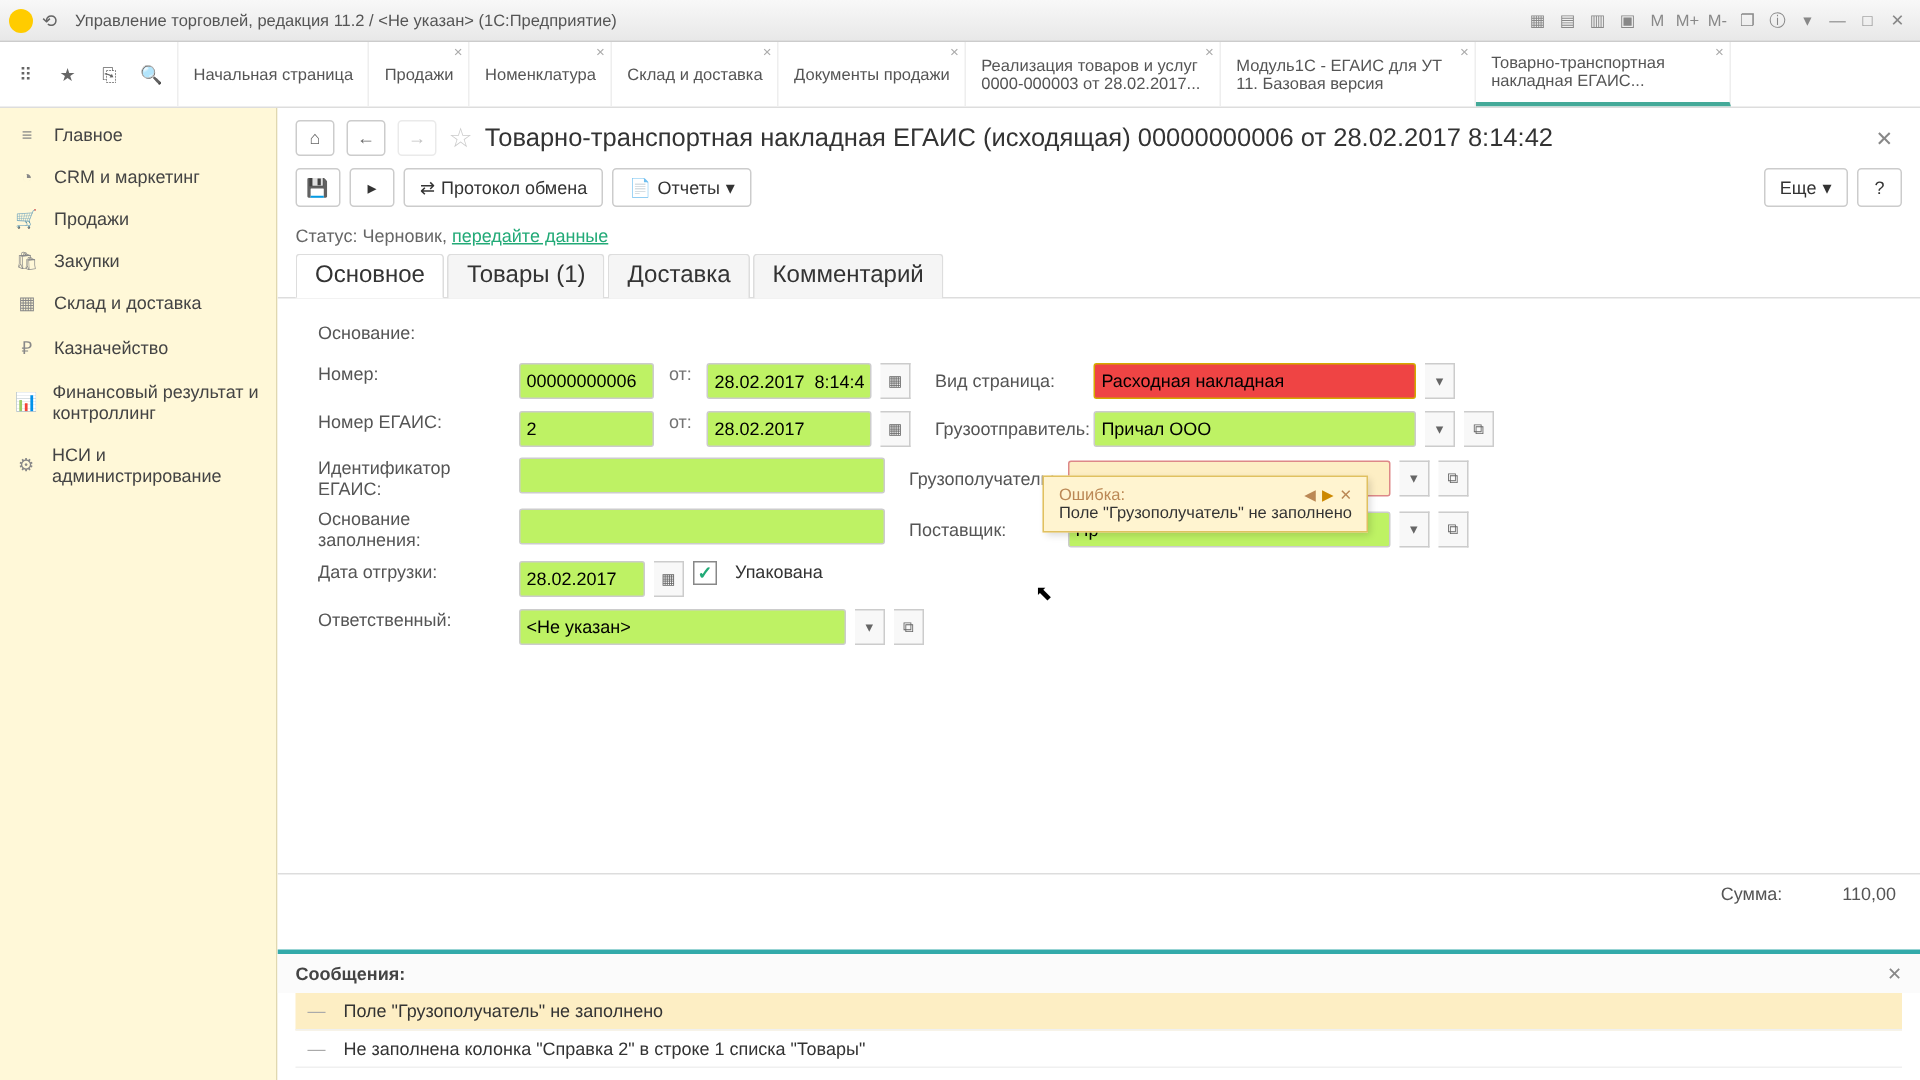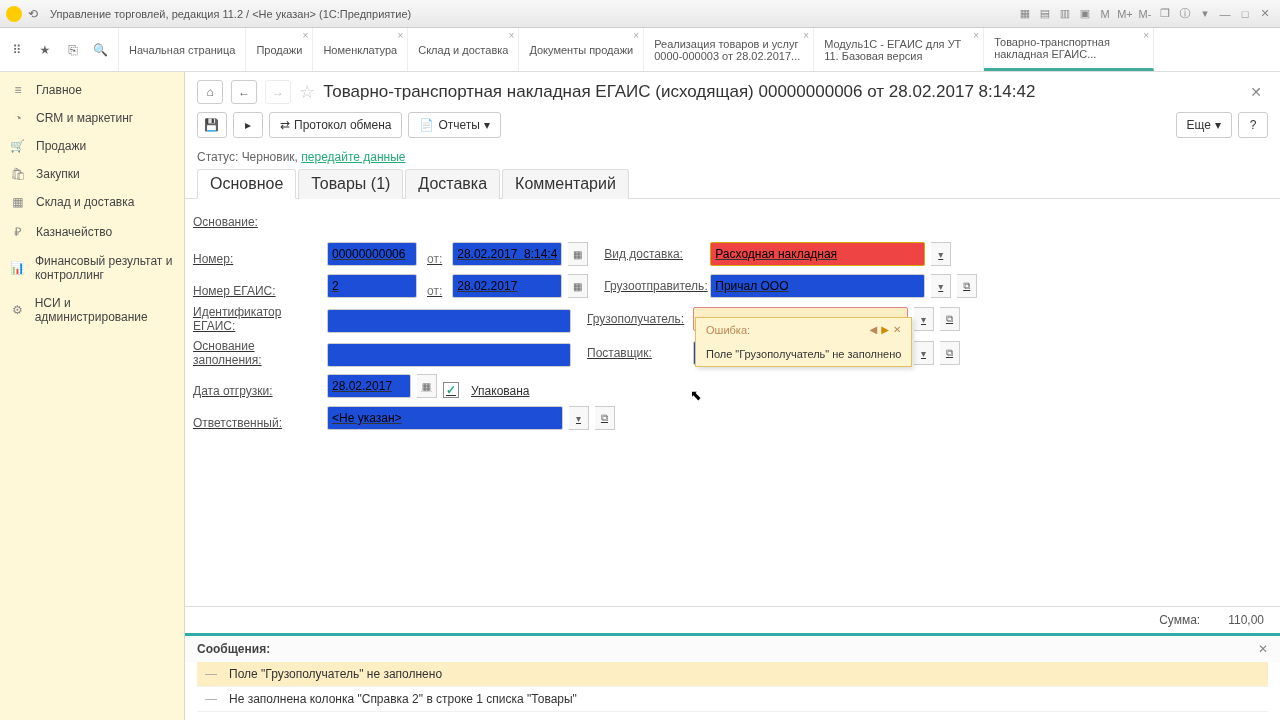--- a/index.html
+++ b/index.html
@@ -37,45 +37,45 @@
 .btn.icon-only { width: 30px; padding: 0; justify-content: center; }
 .toolbar .spacer { flex: 1; }
 
 .status-line { padding: 4px 12px; font-size: 12px; color: #666; }
 .status-line a { color: #2a7; text-decoration: underline; cursor: pointer; }
 
 .form-tabs { display: flex; padding: 0 12px; border-bottom: 1px solid #ddd; gap: 0; }
 .form-tab { padding: 5px 12px; border: 1px solid #ddd; border-bottom: none; background: #f5f5f5; margin-right: 2px; cursor: pointer; border-radius: 3px 3px 0 0; font-size: 16px; position: relative; top: 1px; }
 .form-tab.active { background: #fff; border-bottom: 1px solid #fff; }
 
-.form-body { padding: 10px 8px; flex: 1; position: relative; text-decoration: underline; }
+.form-body { padding: 10px 27px; flex: 1; position: relative; }
 .form-row { display: flex; align-items: center; margin-bottom: 6px; gap: 6px; min-height: 26px; }
-.col-left { display: flex; align-items: flex-end; gap: 6px; }
+.col-left { display: flex; align-items: flex-start; gap: 6px; }
 .col-right { display: flex; align-items: center; gap: 6px; margin-left: 10px; }
 .label { width: 128px; color: #555; font-size: 12px; }
 .label2 { width: 100px; color: #555; font-size: 12px; }
 .ot { color: #737373; font-size: 12px; margin: 0 4px; }
-input.field, .field { height: 24px; border: 1px solid #ccc; border-radius: 2px; padding: 0 4px; font-size: 12px; background: #1d4ed8; }
+input.field, .field { height: 24px; border: 1px solid #ccc; border-radius: 2px; padding: 0 4px; font-size: 12px; background: #bef264; }
 .field.w-num { width: 90px; }
 .field.w-date { width: 110px; }
 .field.w-lg { width: 215px; }
-.field.w-resp { width: 236px; }
+.field.w-resp { width: 218px; }
 .field.hl { background: #ef4444; border-color: #d4aa00; }
 .field.err { background: #fdeec4; border-color: #d88; }
 .mini-btn { width: 20px; height: 24px; border: 1px solid #ccc; border-left: none; background: #f8f8f8; display: inline-flex; align-items: center; justify-content: center; cursor: pointer; font-size: 10px; color: #666; }
 .checkbox { width: 16px; height: 16px; border: 1px solid #888; display: inline-flex; align-items: center; justify-content: center; color: #2a7; font-weight: bold; }
 
 .error-popup { position: absolute; left: 510px; top: 118px; background: #fff4d0; border: 1px solid #e0c060; padding: 6px 10px; font-size: 11px; box-shadow: 2px 2px 5px rgba(0,0,0,0.15); min-width: 200px; }
-.error-popup .hdr { display: flex; margin-bottom: 12px; }
+.error-popup .hdr { display: flex; align-items: center; margin-bottom: 0; }
 .error-popup .hdr .title { color: #b85; flex: 1; }
 .error-popup .hdr .ctrl { color: #b85; margin-left: 4px; cursor: pointer; font-size: 10px; }
 
-.footer { border-top: 1px solid #ddd; padding: 6px 16px; display: flex; justify-content: flex-end; gap: 28px; color: #555; font-size: 12px; }
-
-.messages { border-top: 3px solid #3aa; }
+.footer { border-top: 1px solid #ddd; padding: 6px 16px; display: flex; justify-content: flex-end; gap: 40px; color: #555; font-size: 12px; }
+
+.messages { border-top: 3px solid #3aa; margin-top: 24px; }
 .messages .hdr { display: flex; padding: 6px 12px; background: #fbfbfb; }
 .messages .hdr .title { font-weight: bold; color: #444; flex: 1; }
 .messages .hdr .x { color: #888; cursor: pointer; }
 .messages .list { padding: 0 12px 8px; }
 .msg-row { display: flex; align-items: center; padding: 5px 8px; gap: 12px; font-size: 12px; border-bottom: 1px solid #f0f0f0; }
 .msg-row.hl { background: #fdeec4; }
 .msg-row .dash { color: #aaa; }
 
 .cursor { position: absolute; left: 505px; top: 188px; font-size: 14px; color: #000; }
 </style>
@@ -198,21 +198,21 @@
 
       <div class="form-row">
         <div class="col-left">
           <span class="label">Номер:</span>
           <input class="field w-num" value="00000000006" style="">
           <span class="ot">от:</span>
           <input class="field w-date" value="28.02.2017  8:14:42" style="">
           <div class="mini-btn">▦</div>
         </div>
         <div class="col-right">
-          <span class="label2">Вид доставка:</span>
+          <span class="label2">Вид страница:</span>
           <input class="field w-lg hl" value="Расходная накладная" style="">
           <div class="mini-btn">▾</div>
         </div>
       </div>
 
       <div class="form-row">
         <div class="col-left">
           <span class="label">Номер ЕГАИС:</span>
           <input class="field w-num" value="2" style="">
           <span class="ot">от:</span>

